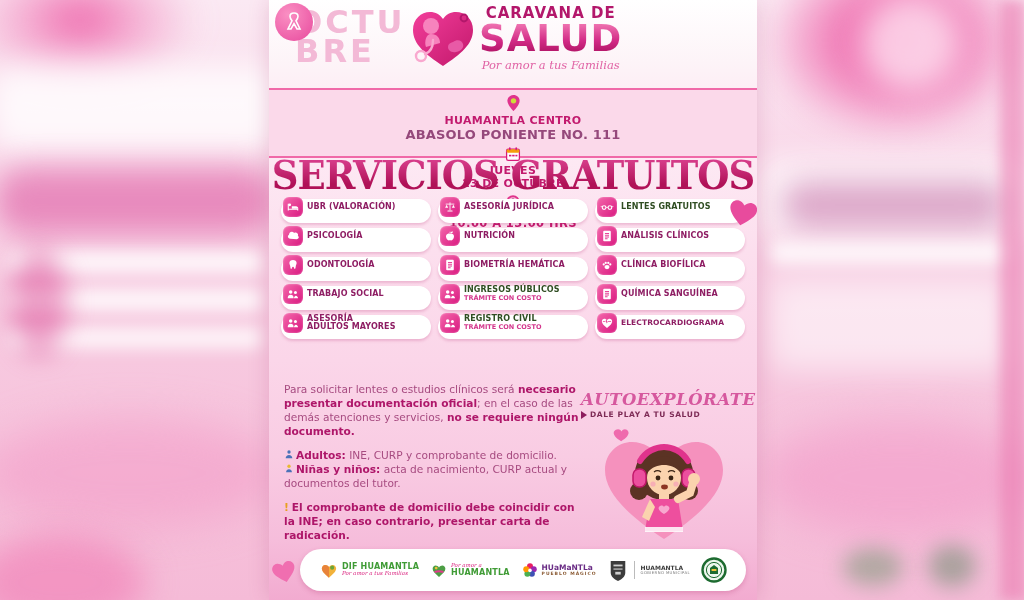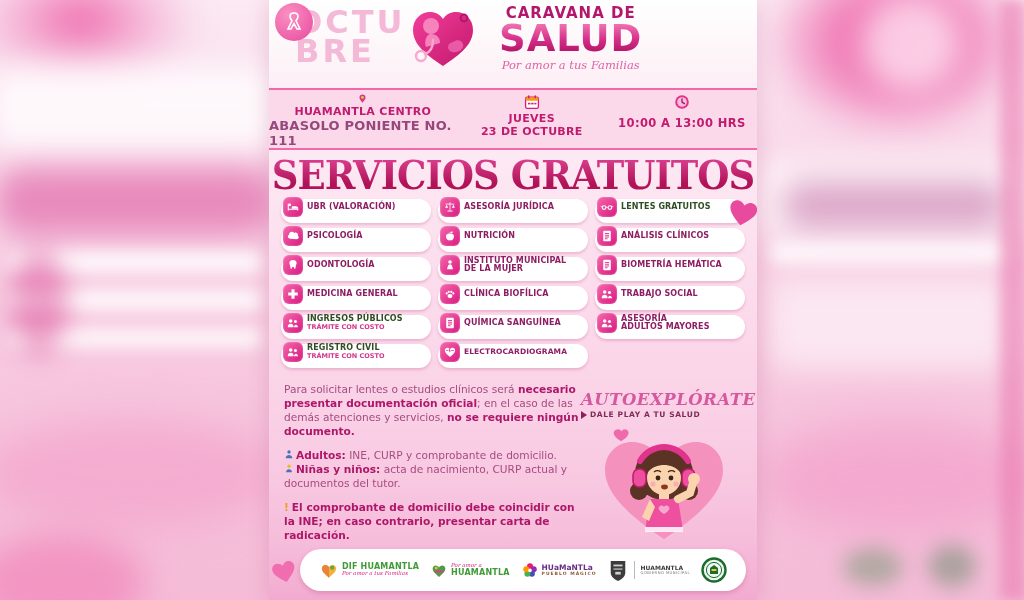--- a/index.html
+++ b/index.html
@@ -33,32 +33,32 @@
     background:linear-gradient(180deg,#fefbfd 0%,#fdf4f9 10%,#fdeaf4 24%,#fcdfee 42%,#fbd6e9 60%,#f9cce3 76%,#f6bddb 90%,#f2abd0 100%);
     box-shadow:0 0 20px rgba(150,30,90,.18);}
 
   
   .hdr{position:absolute;left:0;top:0;width:100%;height:88px;
        background:linear-gradient(180deg,#ffffff 0%,#fdf4f8 70%,#fdeef5 100%);}
   .watermark{position:absolute;left:26px;top:8px;font-weight:bold;font-size:32px;line-height:.92;
        letter-spacing:3px;color:#f3b9d6;}
   .ribbon-badge{position:absolute;left:6px;top:3px;width:38px;height:38px;border-radius:50%;
        background:radial-gradient(circle at 35% 30%,#fa90c3,#e8499d);display:flex;align-items:center;justify-content:center;}
-  .brand{position:absolute;left:138px;top:4px;display:flex;align-items:center;gap:20px;}
+  .brand{position:absolute;left:138px;top:4px;display:flex;align-items:center;gap:0;}
   .brand-text{display:flex;flex-direction:column;align-items:center;}
   .brand-t1{font-size:15px;font-weight:bold;letter-spacing:1px;color:#b3176b;}
   .brand-t2{font-size:37px;font-weight:bold;line-height:.92;letter-spacing:1px;
        background:linear-gradient(180deg,#f27ab5 0%,#d22b86 55%,#a90f5e 100%);
        -webkit-background-clip:text;background-clip:text;color:transparent;}
   .brand-tag{font-family:"DejaVu Serif","Liberation Serif",serif;font-style:italic;font-size:11.5px;
        color:#e062a4;margin-top:2px;}
 
   
-  .infobar{position:absolute;left:0;top:88px;width:100%;height:62px;background:#fbd9ea;
-       border-top:2px solid #f069a8;border-bottom:2px solid #f069a8;display:flex;box-sizing:border-box;}
+  .infobar{position:absolute;left:0;top:88px;width:100%;height:70px;background:#fbd9ea;
+       border-top:2px solid #f069a8;border-bottom:2px solid #f069a8;display:flex;box-sizing:border-box;flex-direction:column;}
   .info-col{flex:1;display:flex;flex-direction:column;align-items:center;justify-content:flex-start;padding-top:4px;}
   .info-col.wide{flex:1.25;}
   .info-title{font-size:11px;font-weight:bold;color:#c21a6e;margin-top:2px;letter-spacing:.3px;}
   .info-sub{font-size:13px;font-weight:bold;color:#95487b;letter-spacing:.2px;}
   .info-time{font-size:11.5px;font-weight:bold;color:#c21a6e;margin-top:6px;letter-spacing:.4px;}
 
   
   .big-title{position:absolute;left:0;top:153px;width:100%;text-align:center;
        font-family:"DejaVu Serif","Liberation Serif",serif;font-weight:bold;font-size:37px;letter-spacing:-1px;
        background:linear-gradient(180deg,#e34b9b 0%,#b01157 70%);
@@ -344,49 +344,28 @@
               <use href="#sym-tooth"></use>
             </svg>
           </span>
         <span class="ptext">
             <span class="plabel">ODONTOLOGÍA</span>
           </span>
       </div>
       <div class="pill">
         <span class="picon">
             <svg>
-              <use href="#sym-woman"></use>
-            </svg>
-          </span>
-        <span class="ptext">
-          <span class="plabel">INSTITUTO MUNICIPAL</span>
-          <span class="plabel">DE LA MUJER</span>
-        </span>
-      </div>
-      <div class="pill">
-        <span class="picon">
-            <svg>
               <use href="#sym-report"></use>
             </svg>
           </span>
         <span class="ptext">
             <span class="plabel">BIOMETRÍA HEMÁTICA</span>
           </span>
       </div>
 
-      <div class="pill">
-        <span class="picon">
-            <svg>
-              <use href="#sym-cross"></use>
-            </svg>
-          </span>
-        <span class="ptext">
-            <span class="plabel">MEDICINA GENERAL</span>
-          </span>
-      </div>
       <div class="pill">
         <span class="picon">
             <svg>
               <use href="#sym-paw"></use>
             </svg>
           </span>
         <span class="ptext">
             <span class="plabel">CLÍNICA BIOFÍLICA</span>
           </span>
       </div>

